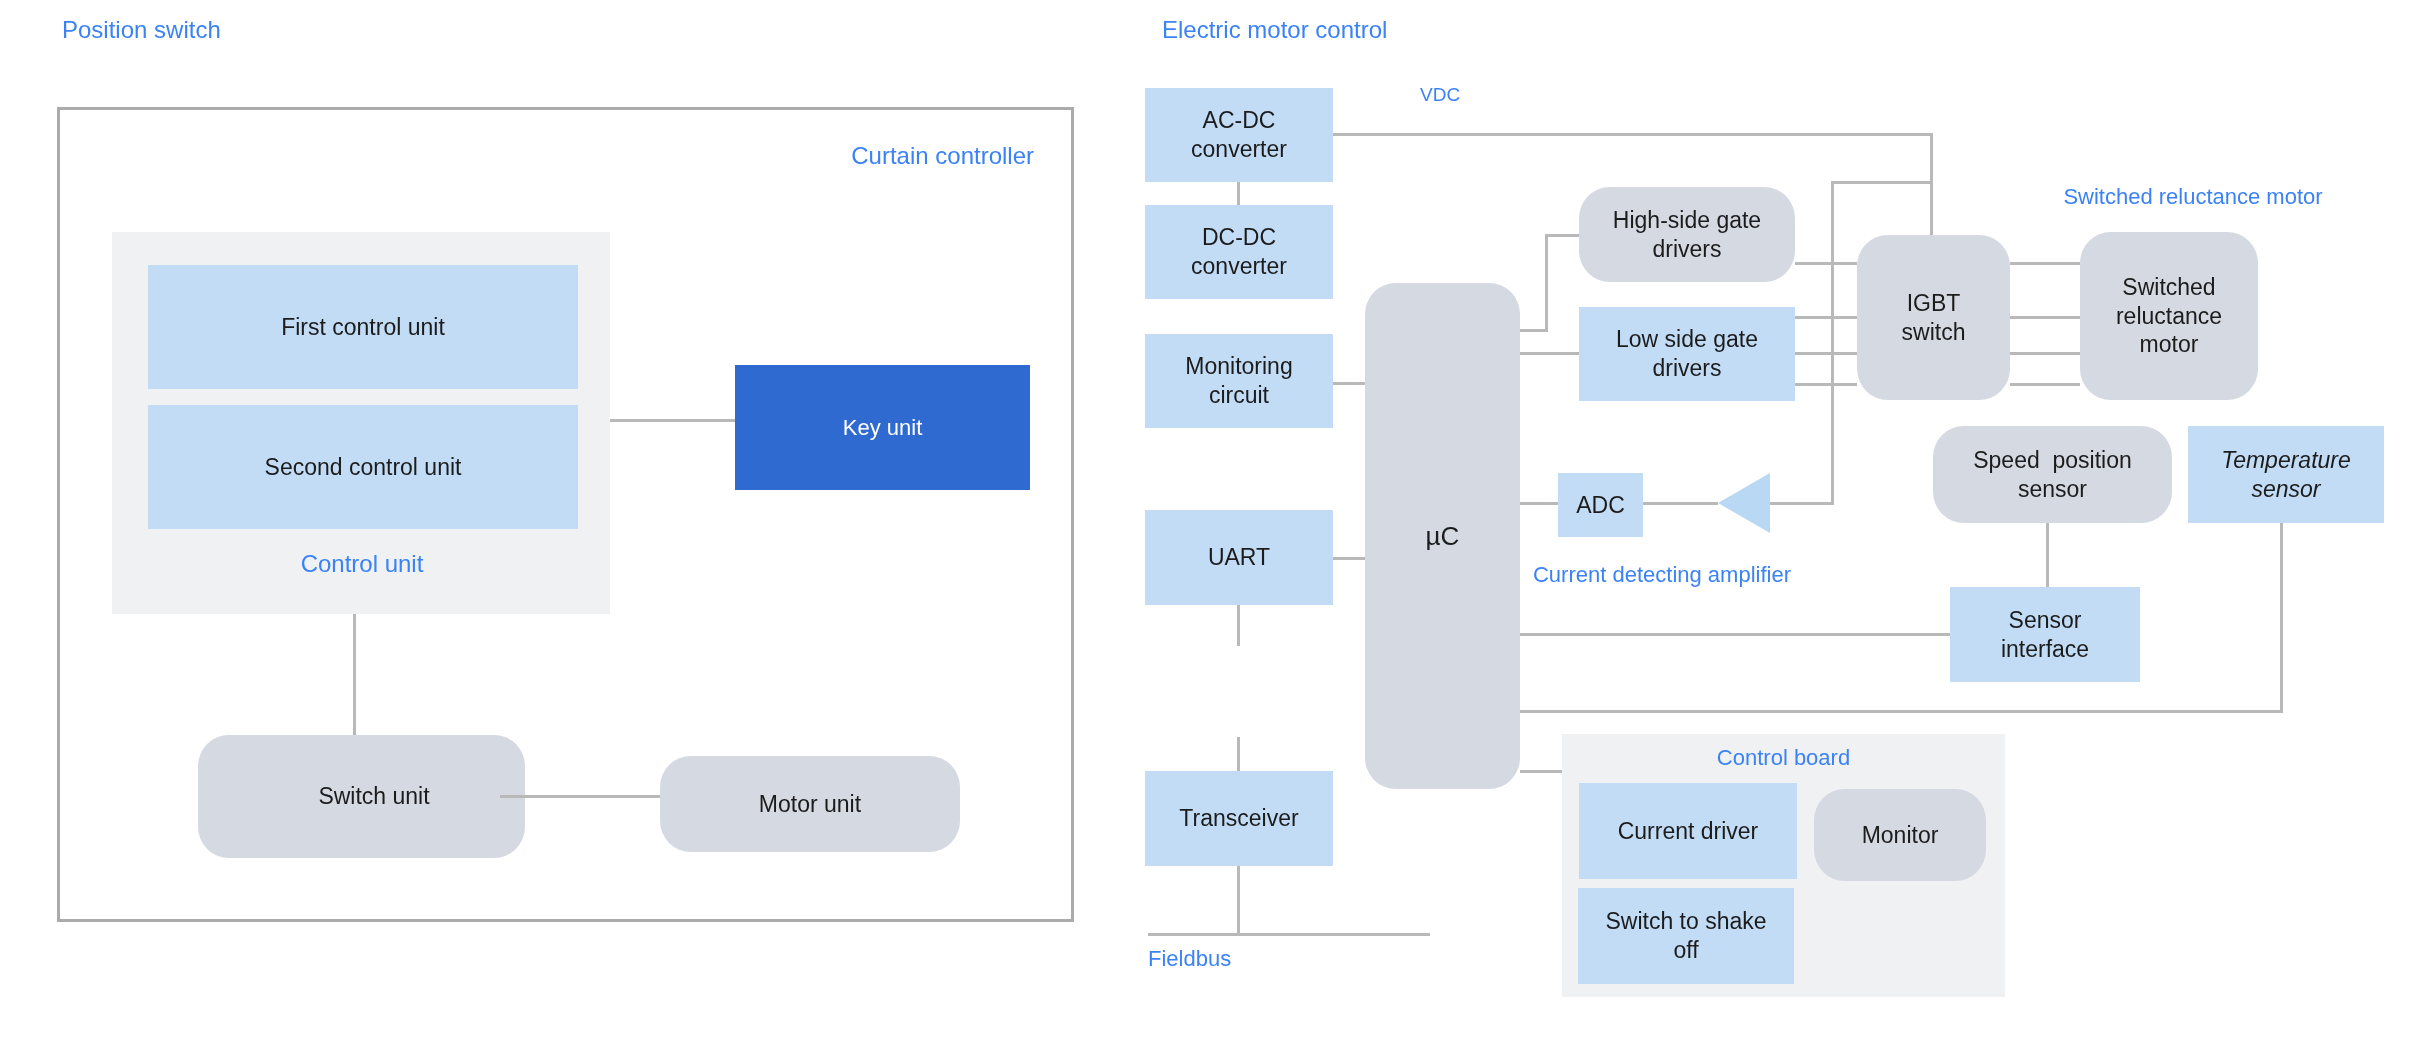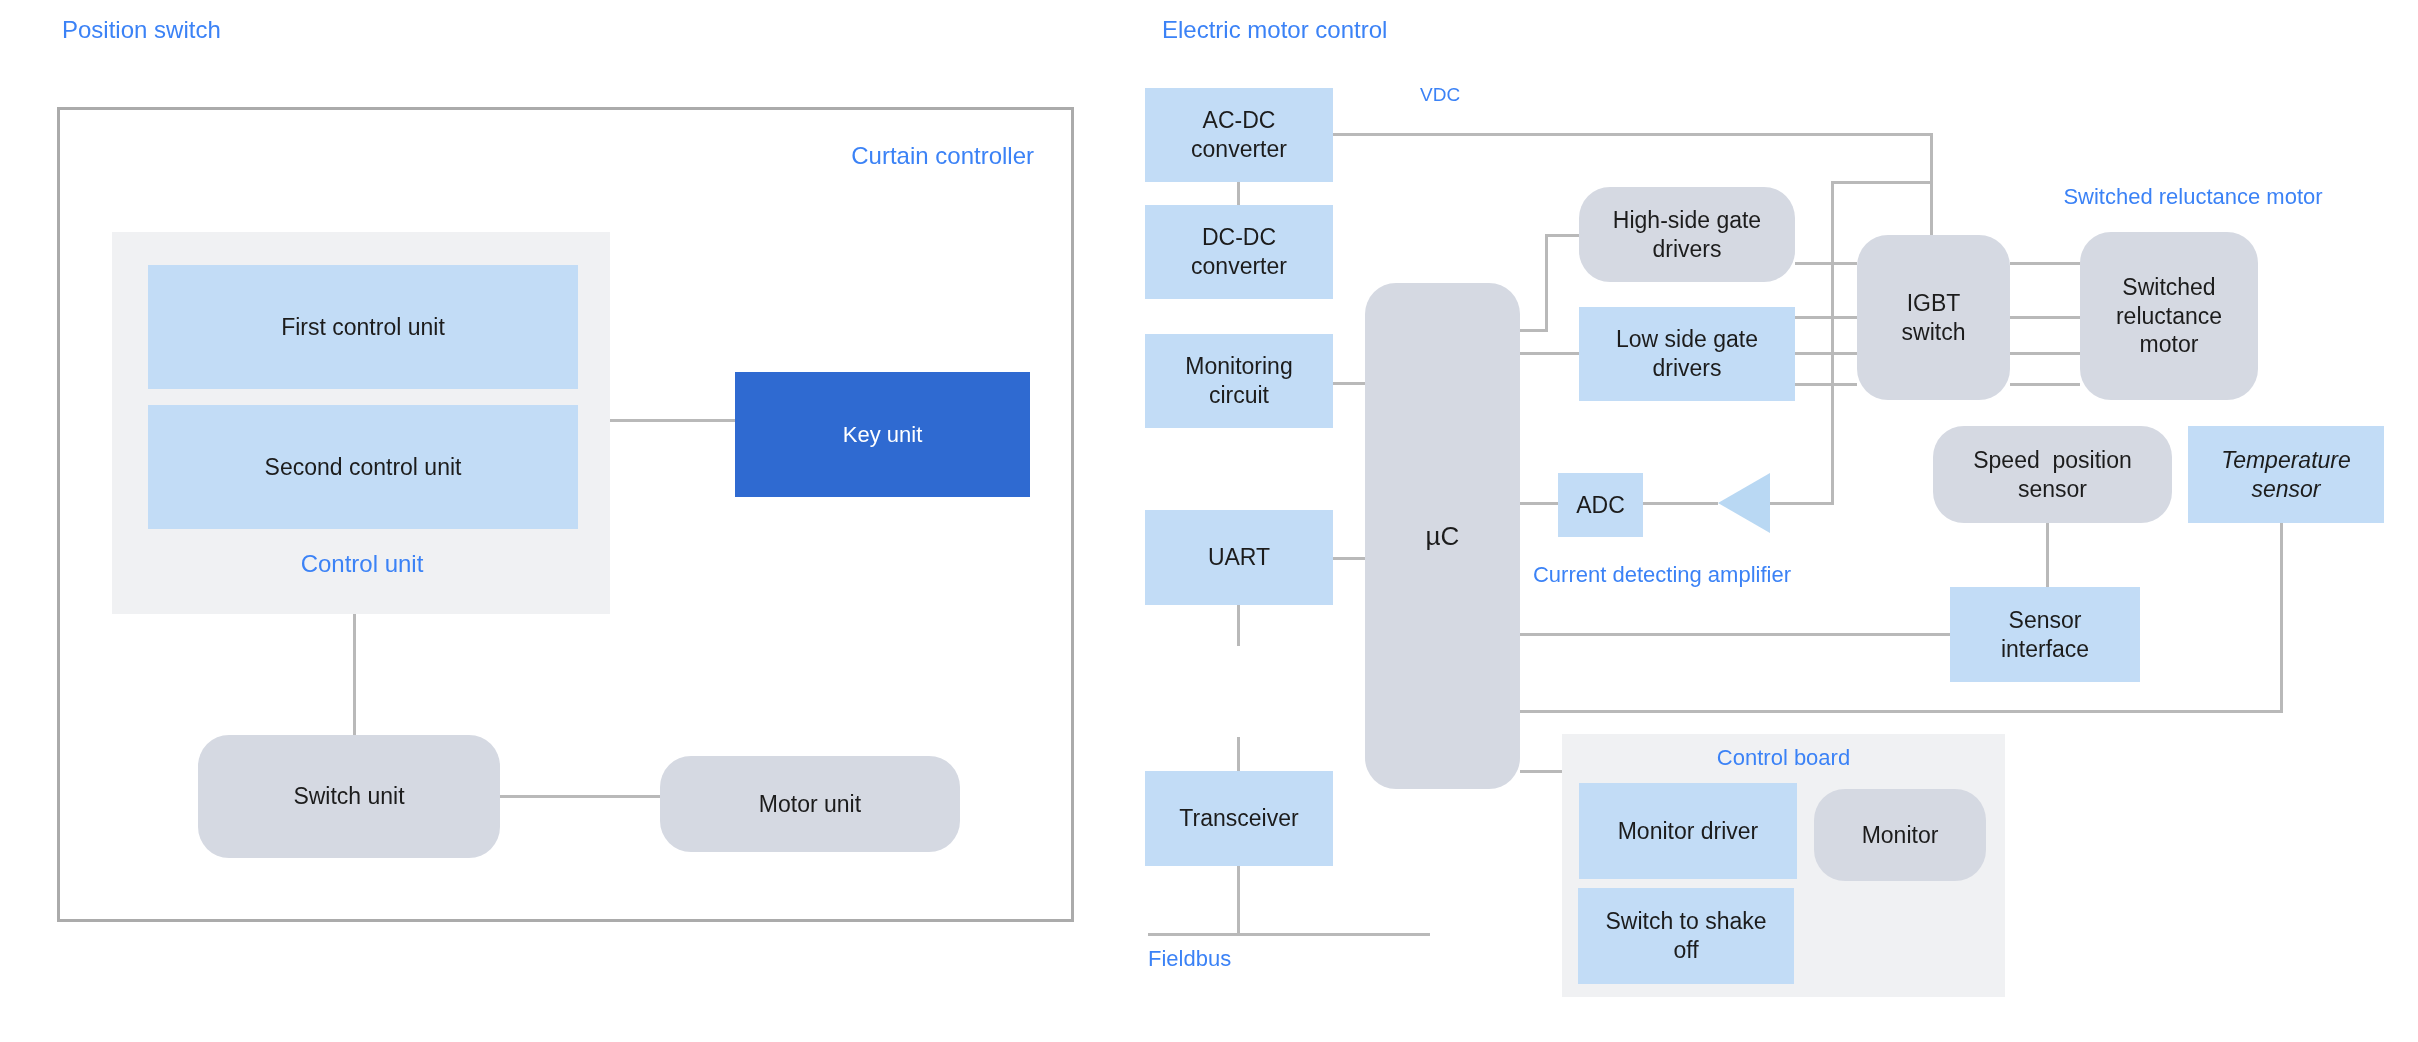--- a/index.html
+++ b/index.html
@@ -55,23 +55,23 @@
   <div class="lbl title" style="left:62px;top:16px;">Position switch</div>
 
   <div class="frame" style="left:57px;top:107px;width:1011px;height:809px;"></div>
   <div class="lbl title" style="left:812px;top:142px;width:222px;text-align:right;">Curtain controller</div>
 
   <div class="box panel" style="left:112px;top:232px;width:498px;height:382px;"></div>
   <div class="box blue" style="left:148px;top:265px;width:430px;height:124px;">First control unit</div>
   <div class="box blue" style="left:148px;top:405px;width:430px;height:124px;">Second control unit</div>
   <div class="lbl title center" style="left:262px;top:550px;width:200px;">Control unit</div>
 
-  <div class="box key" style="left:735px;top:365px;width:295px;height:125px;font-size:22px;margin-top:7px;">Key unit</div>
+  <div class="box key" style="left:735px;top:365px;width:295px;height:125px;font-size:22px;">Key unit</div>
 
-  <div class="box grey" style="left:198px;top:735px;width:302px;height:123px;">Switch unit</div>
+  <div class="box grey" style="left:198px;top:735px;width:302px;height:123px;padding-left:25px;">Switch unit</div>
   <div class="box grey" style="left:660px;top:735px;width:300px;height:96px;margin-top:21px;">Motor unit</div>
 
   <div class="line" style="left:610px;top:419px;width:125px;height:3px;"></div>
   <div class="line" style="left:353px;top:614px;width:3px;height:121px;"></div>
   <div class="line" style="left:500px;top:795px;width:160px;height:3px;"></div>
 
   <div class="lbl title" style="left:1162px;top:16px;">Electric motor control</div>
 
   <div class="line" style="left:1333px;top:133px;width:600px;height:3px;"></div>
   <div class="line" style="left:1930px;top:133px;width:3px;height:102px;"></div>
@@ -140,18 +140,18 @@
 
   <div class="box grey" style="left:1933px;top:426px;width:239px;height:97px;">Speed  position
 sensor</div>
   <div class="box blue" style="left:2188px;top:426px;width:196px;height:97px;font-style:italic;">Temperature
 sensor</div>
   <div class="box blue" style="left:1950px;top:587px;width:190px;height:95px;">Sensor
 interface</div>
 
   <div class="box panel" style="left:1562px;top:734px;width:443px;height:263px;"></div>
   <div class="lbl center" style="left:1562px;top:745px;width:443px;">Control board</div>
-  <div class="box blue" style="left:1579px;top:783px;width:218px;height:96px;">Monitor driver</div>
+  <div class="box blue" style="left:1579px;top:783px;width:218px;height:96px;">Current driver</div>
   <div class="box grey" style="left:1814px;top:789px;width:172px;height:92px;">Monitor</div>
   <div class="box blue" style="left:1578px;top:888px;width:216px;height:96px;">Switch to shake
 off</div>
 
 </div>
 
 </body></html>

